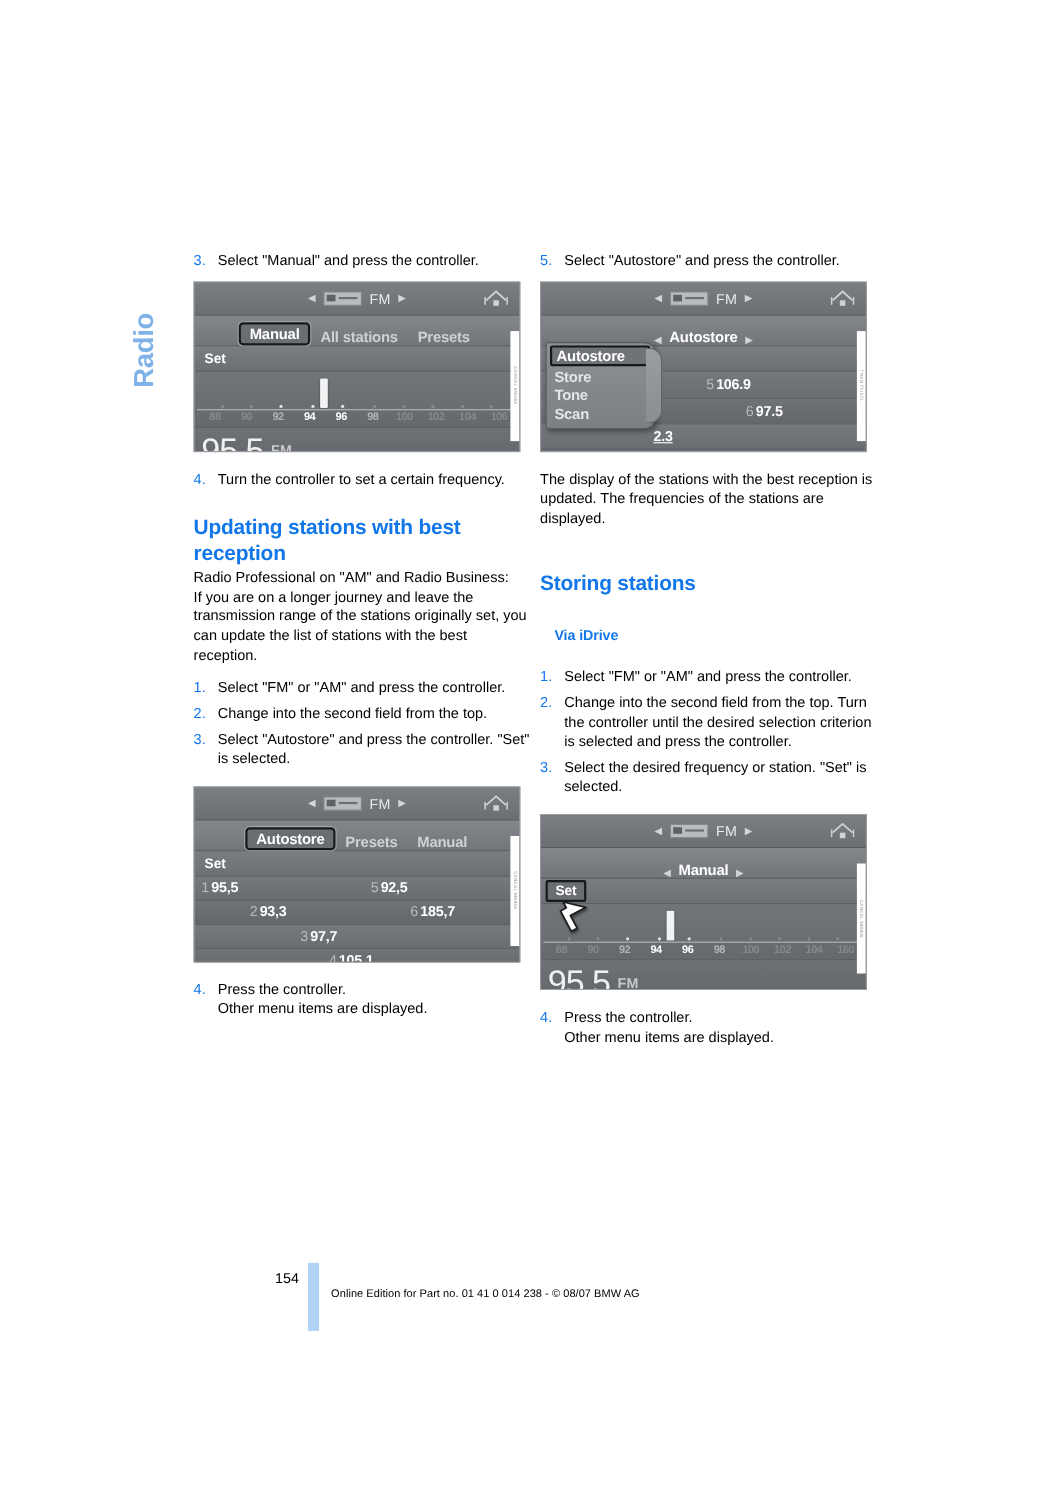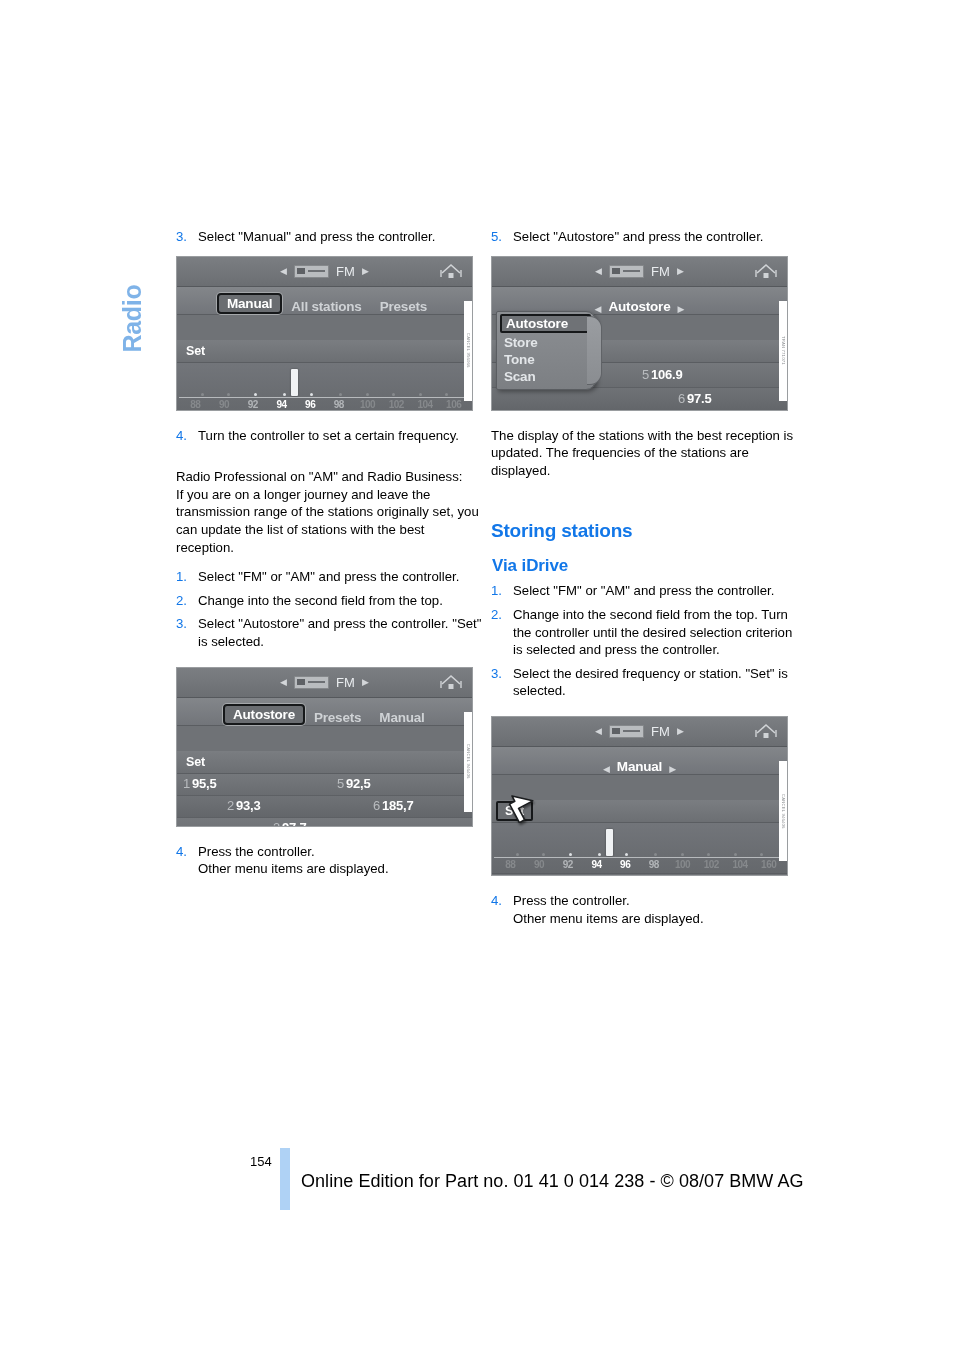--- a/index.html
+++ b/index.html
@@ -81,25 +81,25 @@
 
   .h1 {
     font-size: 19px;
     font-weight: bold;
     color: #1277E8;
     line-height: 24px;
     margin: 0;
     letter-spacing: -0.2px;
   }
   .h2 {
-    font-size: 17px;
+    font-size: 13px;
     font-weight: bold;
     color: #1277E8;
     line-height: 19px;
-    margin: 1px;
+    margin: 13px;
     letter-spacing: -0.1px;
   }
 
   .sp-6  { height: 6px; }
   .sp-10 { height: 10px; }
   .sp-12 { height: 12px; }
   .sp-16 { height: 16px; }
   .sp-24 { height: 24px; }
   .sp-40 { height: 40px; }
 
@@ -218,21 +218,20 @@
   }
 
   
   .scr-set {
     position: relative;
     height: 22px;
     background: linear-gradient(#7a7d81, #6c6f73);
     border-bottom: 1px solid #5a5d61;
     display: flex;
     align-items: center;
-    margin-top: 25px;
   }
   .set-lbl {
     color: #ffffff;
     font-size: 12.5px;
     font-weight: bold;
     padding: 0 6px;
     margin-left: 3px;
     letter-spacing: -0.1px;
   }
   .set-lbl.boxed {
@@ -415,21 +414,21 @@
     left: 280px;
     top: 0px;
     width: 10px;
     height: 62px;
     background: #AFD2F5;
   }
   .footer-text {
     position: absolute;
     left: 301px;
     top: 23px;
-    font-size: 18px;
+    font-size: 10px;
     color: #000;
     letter-spacing: 0.05px;
   }
 </style>
 </head>
 <body>
 
 <div class="page">
 
   <div class="chapter-tab">
@@ -510,20 +509,21 @@
 
     <div class="sp-16"></div>
 
     <div class="step">
       <span class="num">4.</span>
       <span class="txt">Turn the controller to set a certain frequency.</span>
     </div>
 
     <div class="sp-24"></div>
 
+    <div class="h1">Updating stations with best reception</div>
 
     <div class="para" style="white-space:pre-line;">Radio Professional on "AM" and Radio Business:
 If you are on a longer journey and leave the transmission range of the stations originally set, you can update the list of stations with the best reception.</div>
 
     <div class="sp-12"></div>
 
     <div class="step" style="margin-bottom:6px;">
       <span class="num">1.</span>
       <span class="txt">Select "FM" or "AM" and press the controller.</span>
     </div>

